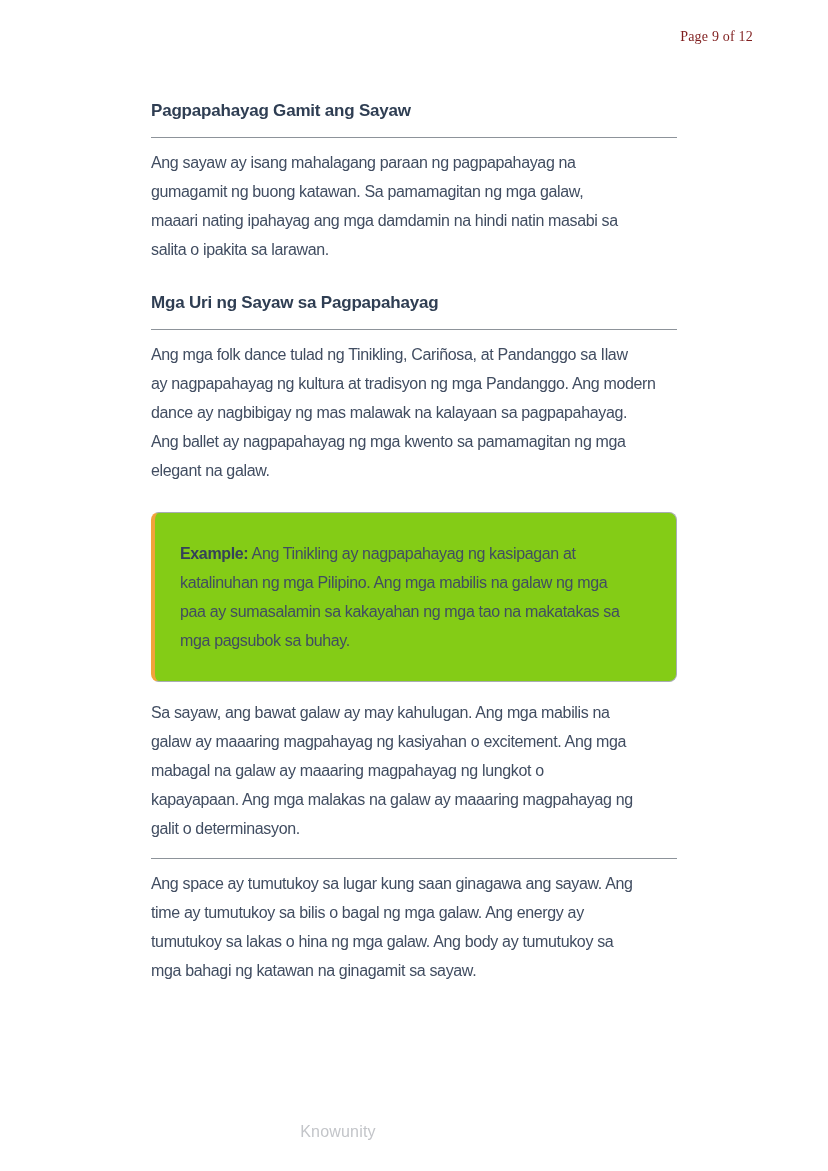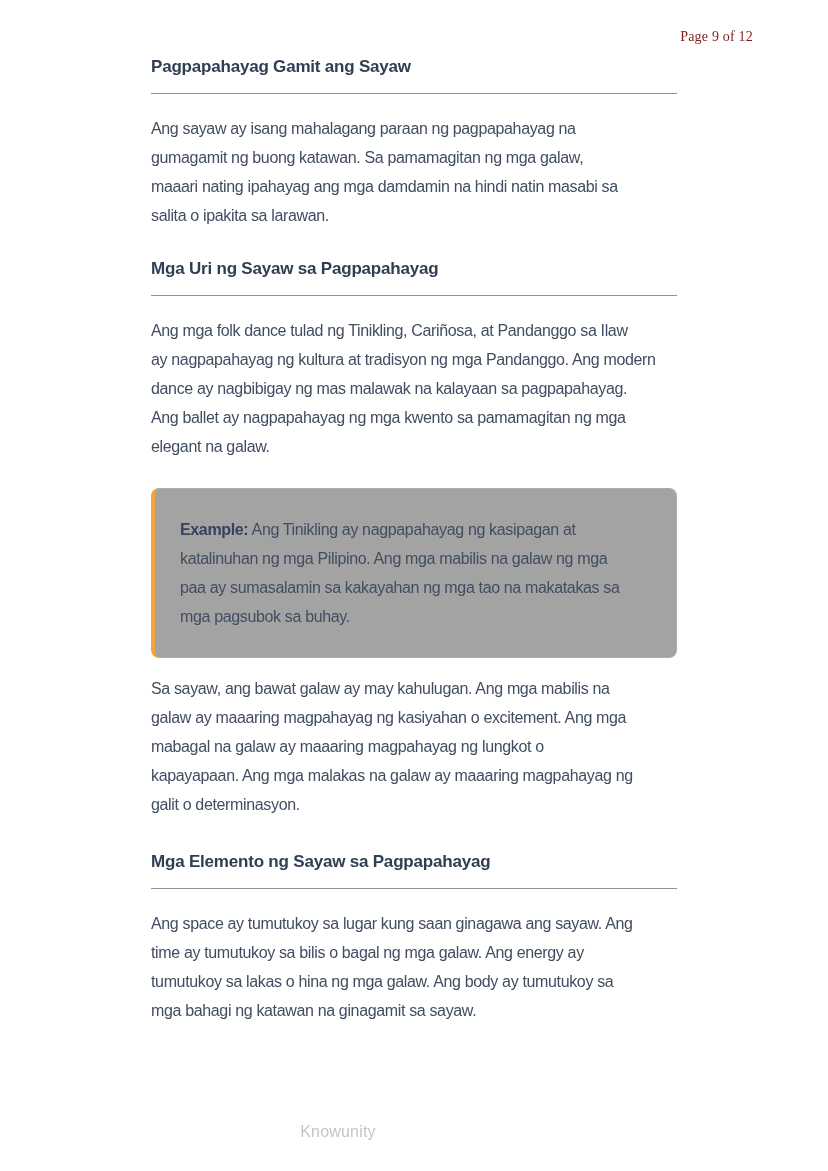--- a/index.html
+++ b/index.html
@@ -17,53 +17,53 @@
     font-family: "Liberation Serif", serif;
     font-size: 14px;
     color: #7f1d1d;
     letter-spacing: 0.2px;
   }
   .content {
     position: absolute;
     left: 151px;
     top: 0;
     width: 526px;
-    padding-top: 56px;
+    padding-top: 100px;
   }
   .section-heading {
     font-size: 17px;
     font-weight: 700;
     line-height: 22px;
     letter-spacing: -0.2px;
     color: #2f3e53;
   }
   .heading-2 { margin-top: 28px; }
   .heading-3 { margin-top: 32px; }
   .section-divider {
     border: none;
     border-top: 1px solid #8d939a;
     height: 0;
     margin-top: 15px;
   }
   .body-text {
-    margin-top: 20px;
+    margin-top: 10px;
     font-size: 16px;
     line-height: 29px;
     letter-spacing: -0.35px;
     color: #414d61;
     white-space: pre;
   }
   .para-after-box { margin-top: 16px; }
   .example-callout {
     margin-top: 27px;
     border: 1px solid #a8adb3;
     border-left: 4px solid #f2a33c;
     border-radius: 8px;
     padding: 26px 24px 26px 25px;
-    background: #a3a3a3;
+    background: #84cc16;
   }
   .example-callout .body-text { margin-top: 0; }
   .example-label { font-weight: 700; color: #35425a; }
   .footer-brand {
     position: absolute;
     top: 1123px;
     left: 0;
     width: 676px;
     text-align: center;
     font-size: 16px;
@@ -99,21 +99,20 @@
 paa ay sumasalamin sa kakayahan ng mga tao na makatakas sa
 mga pagsubok sa buhay.</span></p>
     </div>
 
   <p class="body-text para-after-box">Sa sayaw, ang bawat galaw ay may kahulugan. Ang mga mabilis na
 galaw ay maaaring magpahayag ng kasiyahan o excitement. Ang mga
 mabagal na galaw ay maaaring magpahayag ng lungkot o
 kapayapaan. Ang mga malakas na galaw ay maaaring magpahayag ng
 galit o determinasyon.</p>
 
-  <h2 class="section-heading heading-3">Mga Elemento ng Sayaw sa Pagpapahayag</h2>
   <hr class="section-divider">
   <p class="body-text">Ang space ay tumutukoy sa lugar kung saan ginagawa ang sayaw. Ang
 time ay tumutukoy sa bilis o bagal ng mga galaw. Ang energy ay
 tumutukoy sa lakas o hina ng mga galaw. Ang body ay tumutukoy sa
 mga bahagi ng katawan na ginagamit sa sayaw.</p>
 
 </div>
 
 <div class="footer-brand">Knowunity</div>
 

